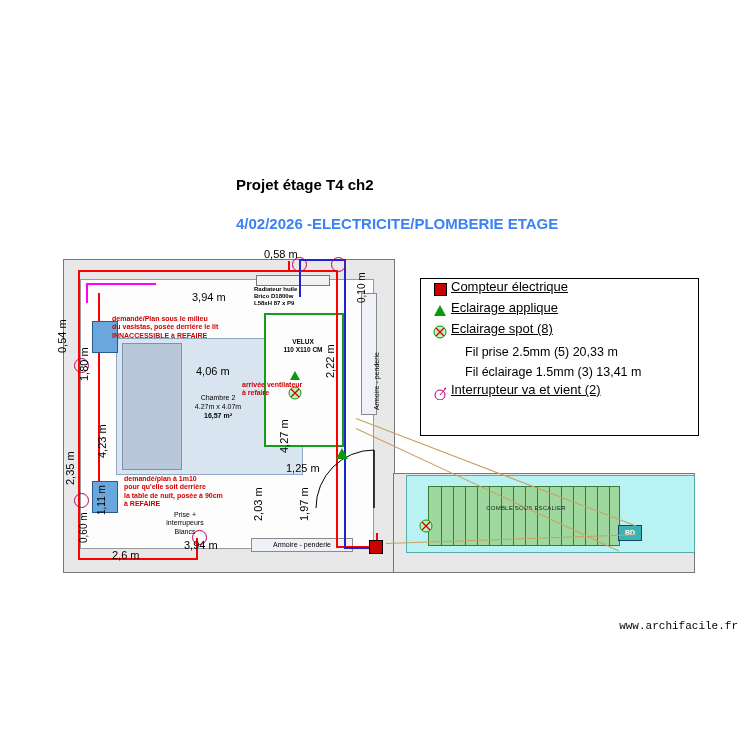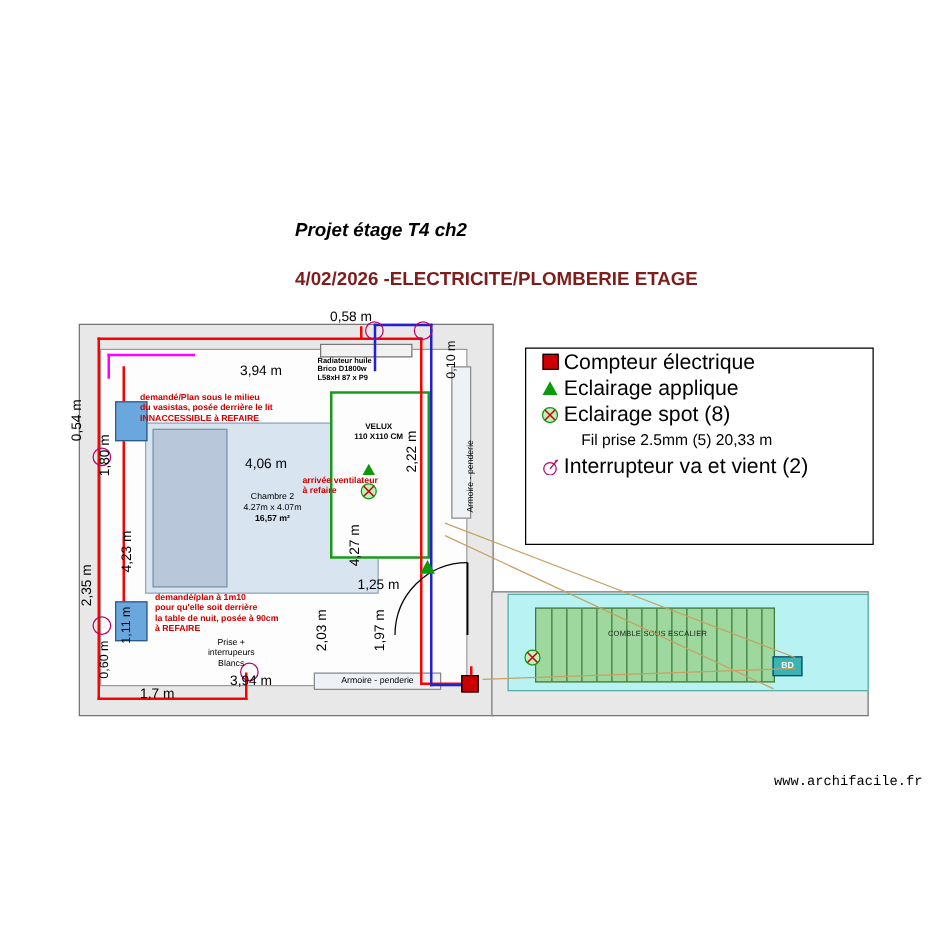--- a/index.html
+++ b/index.html
@@ -5,25 +5,25 @@
   html,body{margin:0;padding:0;}
   body{
     width:750px;height:750px;
     background:#ffffff;
     font-family:"Liberation Sans", sans-serif;
     position:relative;
     overflow:hidden;
   }
   .title1{
     position:absolute;left:236px;top:176px;
-    font-size:15px;font-weight:bold;color:#000;font-style:italic;
+    font-size:15px;font-weight:bold;color:#000;
   }
   .title2{
     position:absolute;left:236px;top:215px;
-    font-size:15px;font-weight:bold;color:#7f1d1d;
+    font-size:15px;font-weight:bold;color:#3b82f6;
   }
   .plan{
     position:absolute;left:56px;top:253px;width:694px;height:320px;
   }
   
   .bldg-outer{
     position:absolute;left:7px;top:6px;width:330px;height:312px;
     background:#e8e8e8;border:1px solid #777;
   }
   .right-wing{
@@ -100,21 +100,21 @@
   .dim{position:absolute;font-size:11px;color:#000;white-space:nowrap;}
   .dim.v{transform:rotate(-90deg);transform-origin:left top;}
   .note{position:absolute;font-size:7px;color:#d00000;line-height:1.2;font-weight:bold;}
   .note-blue{position:absolute;font-size:7px;color:#000;line-height:1.2;}
   .roomname{position:absolute;font-size:7px;color:#000;line-height:1.3;text-align:center;}
   
   .legend{
     position:absolute;left:420px;top:278px;width:277px;height:156px;
     background:#ffffff;border:1px solid #000;
   }
-  .legend-row{display:flex;align-items:center;height:21px;padding-left:8px;font-size:17px;color:#000;}
+  .legend-row{display:flex;height:21px;padding-left:8px;font-size:13px;color:#000;text-decoration:underline;}
   .legend-row .sym{width:22px;display:flex;align-items:center;justify-content:center;}
   .legend-sub{padding-left:44px;font-size:12.5px;color:#000;height:20px;line-height:20px;}
   .sq-red{width:11px;height:11px;background:#cc0000;border:1px solid #000;}
   .tri-green{width:0;height:0;border-left:6px solid transparent;border-right:6px solid transparent;border-bottom:11px solid #0a9a0a;}
   .footer{
     position:absolute;right:12px;top:620px;font-size:11px;color:#000;font-family:Liberation Mono, monospace;
   }
   .prise-sym{position:absolute;width:13px;height:13px;border:1px solid #b06;border-radius:50%;}
 </style>
 </head>
@@ -233,21 +233,21 @@
   <div class="dim v" style="left:8px;top:232px;">2,35 m</div>
   <div class="dim" style="left:140px;top:112px;">4,06 m</div>
   <div class="dim v" style="left:300px;top:50px;font-size:10px;">0,10 m</div>
   <div class="dim v" style="left:268px;top:125px;">2,22 m</div>
   <div class="dim v" style="left:222px;top:200px;">4,27 m</div>
   <div class="dim" style="left:230px;top:209px;text-align:center;">1,25 m</div>
   <div class="dim v" style="left:196px;top:268px;">2,03 m</div>
   <div class="dim v" style="left:242px;top:268px;">1,97 m</div>
   <div class="dim v" style="left:40px;top:262px;font-size:10px;">1,11 m</div>
   <div class="dim v" style="left:22px;top:290px;font-size:10px;">0,60 m</div>
-  <div class="dim" style="left:56px;top:296px;">1,7 m</div>
+  <div class="dim" style="left:56px;top:296px;">2,6 m</div>
   <div class="dim" style="left:128px;top:286px;">3,94 m</div>
 
   <div class="note" style="left:56px;top:62px;width:140px;">
     demandé/Plan sous le milieu<br>du vasistas, posée derrière le lit<br>INNACCESSIBLE à REFAIRE
   </div>
   <div class="note" style="left:186px;top:128px;width:90px;">
     arrivée ventilateur<br>à refaire
   </div>
   <div class="note" style="left:68px;top:222px;width:120px;">
     demandé/plan à 1m10<br>pour qu'elle soit derrière<br>la table de nuit, posée à 90cm<br>à REFAIRE
@@ -274,20 +274,21 @@
   <div class="legend-row">
     <span class="sym">
       <svg width="14" height="14">
           <circle cx="7" cy="7" r="6" fill="#bff0bf" stroke="#0a9a0a"></circle>
           <path d="M3 3 L11 11 M11 3 L3 11" stroke="#cc0000" stroke-width="1.2"></path>
         </svg>
     </span>
     <span>Eclairage spot (8)</span>
   </div>
   <div class="legend-sub">Fil prise 2.5mm (5) 20,33 m</div>
+  <div class="legend-sub">Fil éclairage 1.5mm (3) 13,41 m</div>
   <div class="legend-row">
     <span class="sym">
       <svg width="14" height="14">
           <circle cx="7" cy="9" r="5" fill="none" stroke="#b06"></circle>
           <line x1="7" y1="9" x2="13" y2="2" stroke="#b06"></line>
           <line x1="11" y1="3" x2="13" y2="2" stroke="#b06"></line>
         </svg>
     </span>
     <span>Interrupteur va et vient (2)</span>
   </div>

